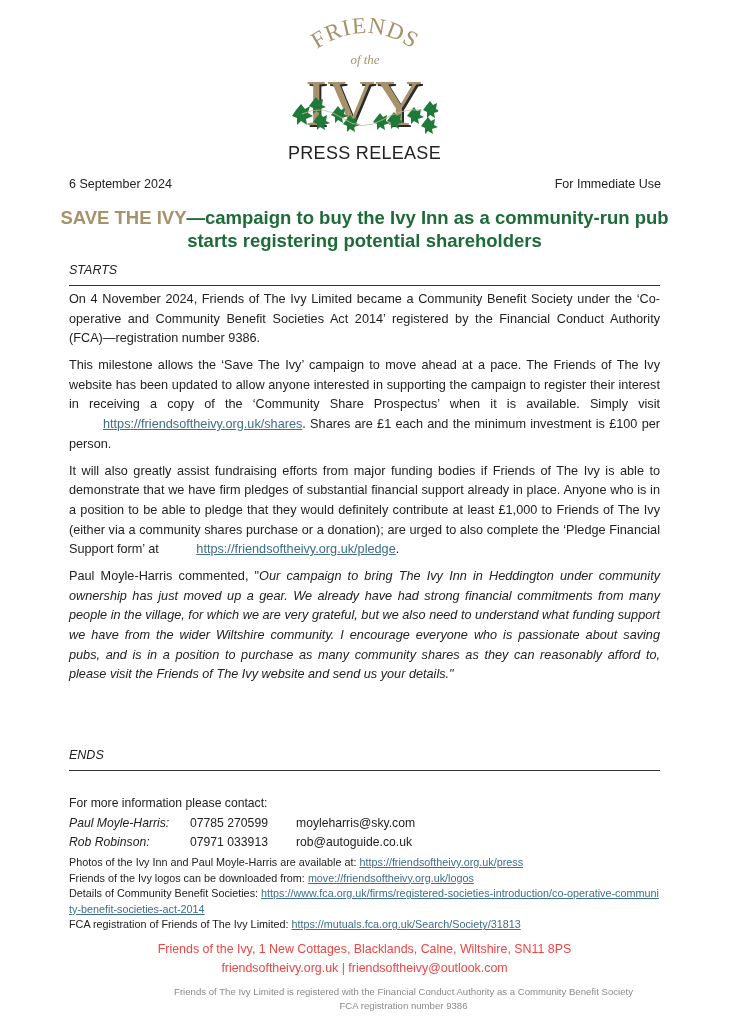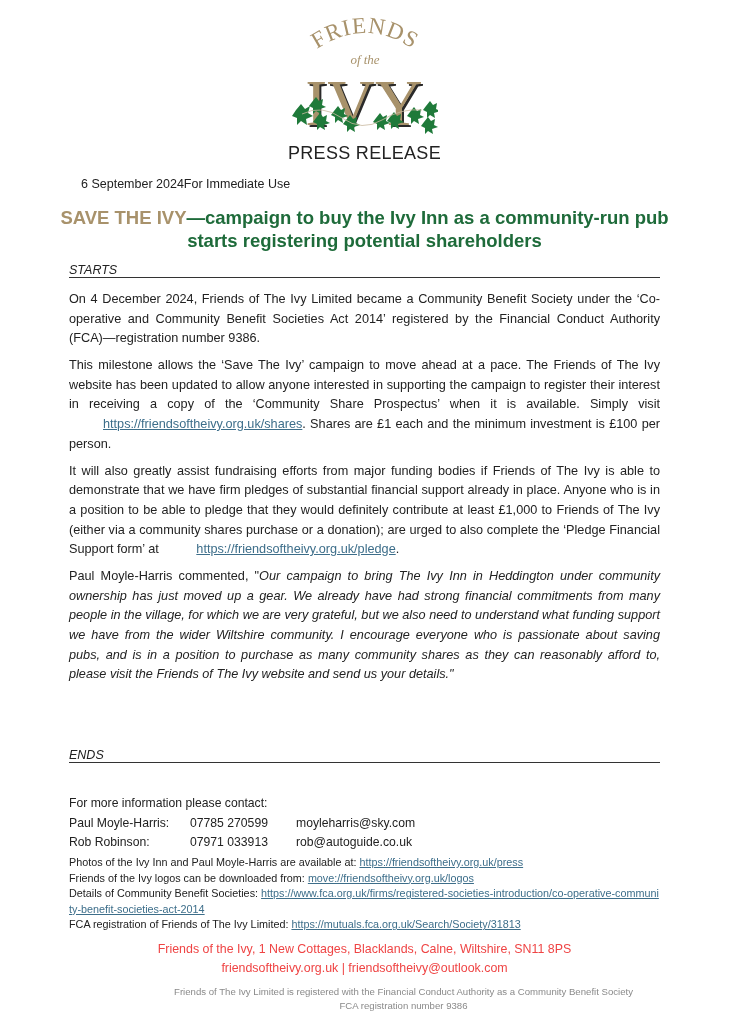--- a/index.html
+++ b/index.html
@@ -2,37 +2,37 @@
 <html><head>
 <meta charset="utf-8">
 <style>
   html, body { margin: 0; padding: 0; background: #ffffff; }
   body { width: 729px; height: 1024px; position: relative; overflow: hidden;
          font-family: "Liberation Sans", "DejaVu Sans", sans-serif; color: #222; }
   .page { position: absolute; left: 0; top: 0; width: 729px; height: 1024px; }
   .logo { position: absolute; left: 292px; top: 14px; width: 146px; height: 120px; }
   .press { position: absolute; left: 0; width: 729px; top: 143px; text-align: center;
            font-size: 18px; letter-spacing: 0.3px; color: #222; }
-  .meta { position: absolute; left: 69px; right: 68px; top: 177px; font-size: 12.5px; display: flex; justify-content: flex-start; margin-left: 12px; }
+  .meta { position: absolute; left: 69px; right: 68px; top: 177px; font-size: 12.5px; display: flex; justify-content: space-between; }
   .headline { position: absolute; left: 60px; right: 60px; top: 206px; text-align: center;
               font-weight: bold; font-size: 18.5px; line-height: 23px; color: #1e6b3a; }
   .headline .gold { color: #a8926b; }
   .marker { position: absolute; left: 69px; right: 69px; font-style: italic; font-size: 12.5px;
-            border-bottom: 1.5px solid #333; padding-bottom: 0; }
+            border-bottom: 1.5px solid #333; padding-bottom: 8px; }
   .marker.starts { top: 263px; }
   .marker.ends { top: 748px; }
   .body { position: absolute; left: 69px; right: 69px; font-size: 12.7px; line-height: 19.6px;
           text-align: justify; color: #222; }
   .body p { margin: 0 0 7.5px 0; }
   .p1 { top: 290px; }
   a.link { color: #3d6e8a; text-decoration: underline; padding-left: 34px; }
   .quote { font-style: italic; }
   .contact { position: absolute; left: 69px; top: 794px; font-size: 12.2px; line-height: 19.5px; }
   .contact .row { display: flex; }
-  .contact .c1 { width: 121px; }
+  .contact .c1 { width: 121px; font-style: italic; }
   .contact .c2 { width: 106px; }
   .notes { position: absolute; left: 69px; right: 69px; top: 855px; font-size: 10.8px; line-height: 15.6px; }
   .notes a { color: #3d6e8a; text-decoration: underline; }
   .address { position: absolute; left: 0; width: 729px; top: 940px; text-align: center;
              color: #ef4444; font-size: 12.4px; line-height: 19px; }
   .legal { position: absolute; left: 0; width: 729px; top: 985px; text-align: center;
            color: #8a8a8a; font-size: 9.6px; line-height: 14px; margin-left: 39px; }
 </style>
 </head>
 <body>
@@ -71,21 +71,21 @@
     <span>For Immediate Use</span>
   </div>
 
   <div class="headline">
     <span class="gold">SAVE THE IVY</span><span>—campaign to buy the Ivy Inn as a community-run pub starts registering potential shareholders</span>
   </div>
 
   <div class="marker starts">STARTS</div>
 
   <div class="body p1">
-    <p>On 4 December 2024, Friends of The Ivy Limited became a Community Benefit Society under the ‘Co-operative and Community Benefit Societies Act 2014’ registered by the Financial Conduct Authority (FCA)—registration number 9386.</p>
+    <p>On 4 November 2024, Friends of The Ivy Limited became a Community Benefit Society under the ‘Co-operative and Community Benefit Societies Act 2014’ registered by the Financial Conduct Authority (FCA)—registration number 9386.</p>
     <p><span>This milestone allows the ‘Save The Ivy’ campaign to move ahead at a pace. The Friends of The Ivy website has been updated to allow anyone interested in supporting the campaign to register their interest in receiving a copy of the ‘Community Share Prospectus’ when it is available. Simply visit </span><a class="link">https://friendsoftheivy.org.uk/shares</a><span>. Shares are £1 each and the minimum investment is £100 per person.</span></p>
     <p><span>It will also greatly assist fundraising efforts from major funding bodies if Friends of The Ivy is able to demonstrate that we have firm pledges of substantial financial support already in place. Anyone who is in a position to be able to pledge that they would definitely contribute at least £1,000 to Friends of The Ivy (either via a community shares purchase or a donation); are urged to also complete the ‘Pledge Financial Support form’ at </span><a class="link">https://friendsoftheivy.org.uk/pledge</a><span>.</span></p>
     <p><span>Paul Moyle-Harris commented, "</span><span class="quote">Our campaign to bring The Ivy Inn in Heddington under community ownership has just moved up a gear. We already have had strong financial commitments from many people in the village, for which we are very grateful, but we also need to understand what funding support we have from the wider Wiltshire community. I encourage everyone who is passionate about saving pubs, and is in a position to purchase as many community shares as they can reasonably afford to, please visit the Friends of The Ivy website and send us your details."</span></p>
   </div>
 
   <div class="marker ends">ENDS</div>
 
   <div class="contact">
     <div>For more information please contact:</div>
     <div class="row">

